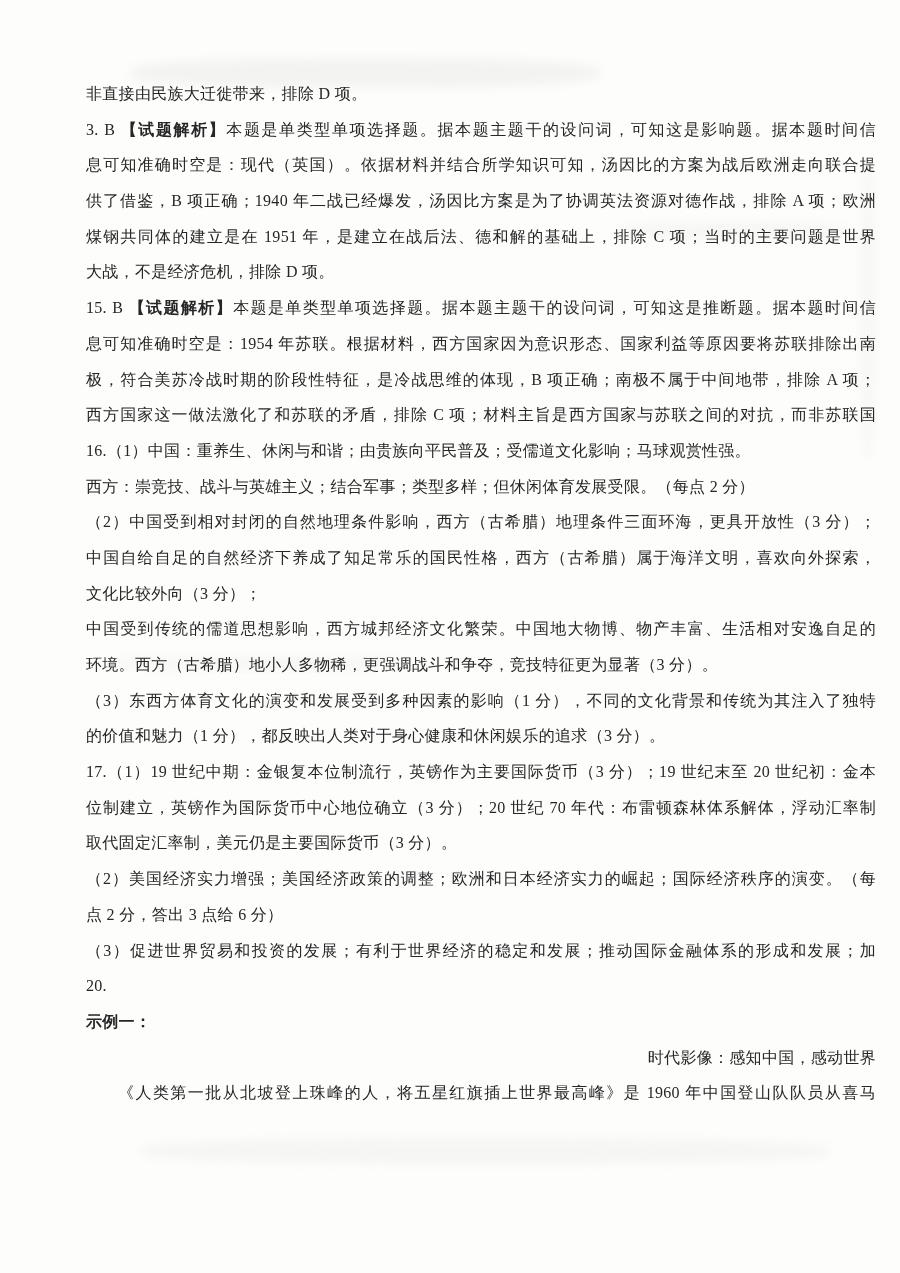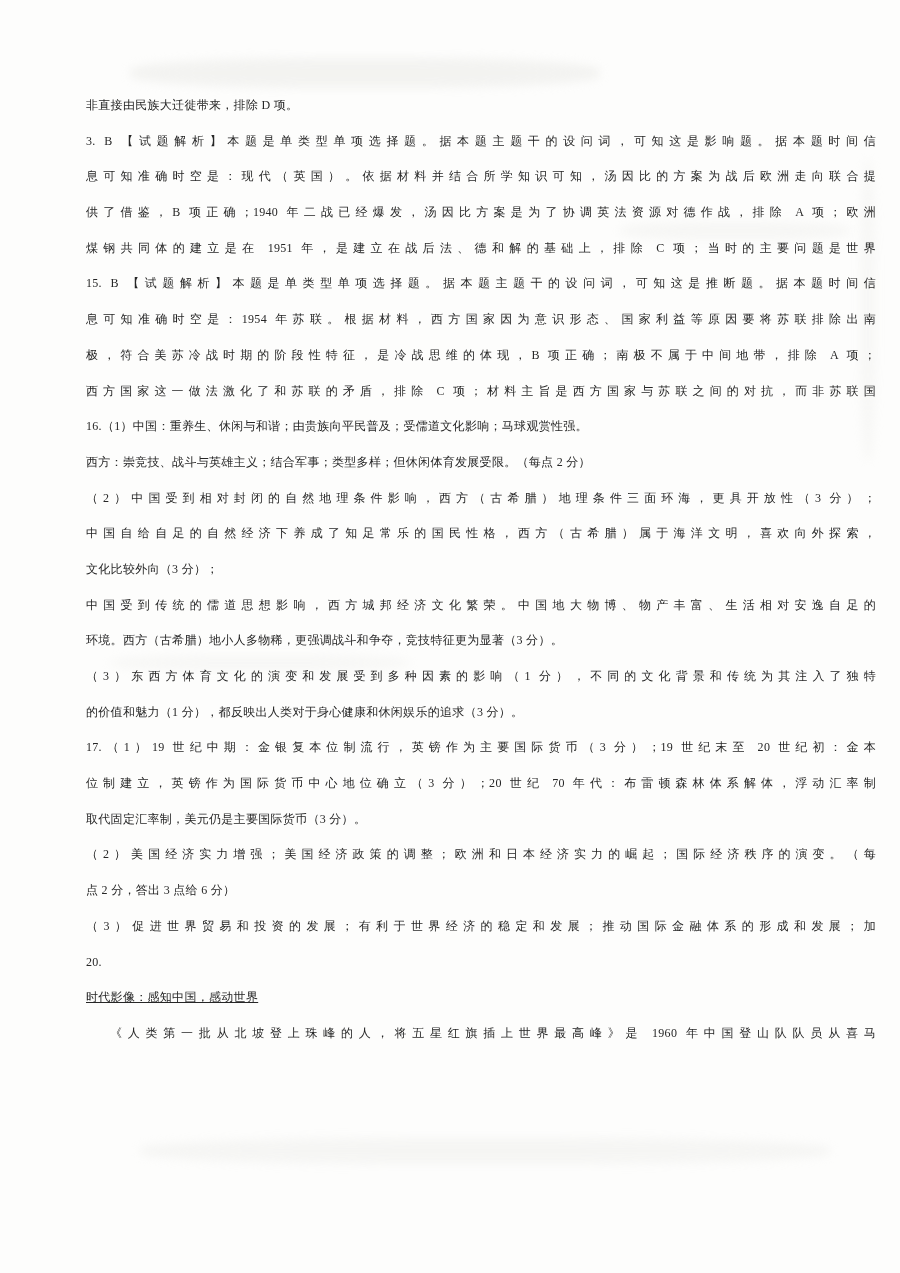--- a/index.html
+++ b/index.html
@@ -9,40 +9,40 @@
     overflow: hidden;
     font-family: "Liberation Serif", "DejaVu Serif", serif;
   }
   .page {
     position: relative;
     width: 900px; height: 1273px;
     background: #fdfdfc;
   }
   .doc-body {
     position: absolute;
-    left: 86px; top: 88px;
+    left: 86px; top: 76px;
     width: 790px;
     color: #262626;
-    font-size: 12px;
+    font-size: 16px;
   }
   .line {
     height: 35.7px;
     line-height: 35.7px;
     overflow: hidden;
     white-space: nowrap;
     letter-spacing: 0.3px;
   }
   .line.justify {
     white-space: normal;
     text-align: justify;
     text-align-last: justify;
   }
-  .line.center { text-align: left; text-decoration: underline; }
+  .line.center { text-align: right; }
   .line.left   { text-align: left; }
-  .bold { font-weight: normal; }
+  .bold { font-weight: bold; }
   
   .ghost {
     position: absolute;
     background: #ebebe8;
     border-radius: 40%;
     filter: blur(5px);
     opacity: 0.55;
     pointer-events: none;
   }
 </style>
@@ -56,36 +56,38 @@
   <div class="ghost" style="left:110px; top:655px; width:300px; height:16px; opacity:0.3;"></div>
   <div class="ghost" style="left:140px; top:1138px; width:690px; height:26px; opacity:0.4;"></div>
   <div class="ghost" style="left:860px; top:160px; width:16px; height:300px; opacity:0.3;"></div>
 
   <div class="doc-body" id="doc-body" style="color: rgb(38, 38, 38);">
       <div class="line left"><span>非直接由民族大迁徙带来，排除 D 项。</span></div>
       <div class="line justify"><span>3. B </span><span class="bold">【试题解析】</span><span>本题是单类型单项选择题。据本题主题干的设问词，可知这是影响题。据本题时间信</span></div>
       <div class="line justify"><span>息可知准确时空是：现代（英国）。依据材料并结合所学知识可知，汤因比的方案为战后欧洲走向联合提</span></div>
       <div class="line justify"><span>供了借鉴，B 项正确；1940 年二战已经爆发，汤因比方案是为了协调英法资源对德作战，排除 A 项；欧洲</span></div>
       <div class="line justify"><span>煤钢共同体的建立是在 1951 年，是建立在战后法、德和解的基础上，排除 C 项；当时的主要问题是世界</span></div>
+      <div class="line left"><span>大战，不是经济危机，排除 D 项。</span></div>
       <div class="line justify"><span>15. B </span><span class="bold">【试题解析】</span><span>本题是单类型单项选择题。据本题主题干的设问词，可知这是推断题。据本题时间信</span></div>
       <div class="line justify"><span>息可知准确时空是：1954 年苏联。根据材料，西方国家因为意识形态、国家利益等原因要将苏联排除出南</span></div>
       <div class="line justify"><span>极，符合美苏冷战时期的阶段性特征，是冷战思维的体现，B 项正确；南极不属于中间地带，排除 A 项；</span></div>
       <div class="line justify"><span>西方国家这一做法激化了和苏联的矛盾，排除 C 项；材料主旨是西方国家与苏联之间的对抗，而非苏联国</span></div>
       <div class="line left"><span>16.（1）中国：重养生、休闲与和谐；由贵族向平民普及；受儒道文化影响；马球观赏性强。</span></div>
       <div class="line left"><span>西方：崇竞技、战斗与英雄主义；结合军事；类型多样；但休闲体育发展受限。（每点 2 分）</span></div>
       <div class="line justify"><span>（2）中国受到相对封闭的自然地理条件影响，西方（古希腊）地理条件三面环海，更具开放性（3 分）；</span></div>
       <div class="line justify"><span>中国自给自足的自然经济下养成了知足常乐的国民性格，西方（古希腊）属于海洋文明，喜欢向外探索，</span></div>
       <div class="line left"><span>文化比较外向（3 分）；</span></div>
       <div class="line justify"><span>中国受到传统的儒道思想影响，西方城邦经济文化繁荣。中国地大物博、物产丰富、生活相对安逸自足的</span></div>
       <div class="line left"><span>环境。西方（古希腊）地小人多物稀，更强调战斗和争夺，竞技特征更为显著（3 分）。</span></div>
       <div class="line justify"><span>（3）东西方体育文化的演变和发展受到多种因素的影响（1 分），不同的文化背景和传统为其注入了独特</span></div>
       <div class="line left"><span>的价值和魅力（1 分），都反映出人类对于身心健康和休闲娱乐的追求（3 分）。</span></div>
       <div class="line justify"><span>17.（1）19 世纪中期：金银复本位制流行，英镑作为主要国际货币（3 分）；19 世纪末至 20 世纪初：金本</span></div>
       <div class="line justify"><span>位制建立，英镑作为国际货币中心地位确立（3 分）；20 世纪 70 年代：布雷顿森林体系解体，浮动汇率制</span></div>
       <div class="line left"><span>取代固定汇率制，美元仍是主要国际货币（3 分）。</span></div>
       <div class="line justify"><span>（2）美国经济实力增强；美国经济政策的调整；欧洲和日本经济实力的崛起；国际经济秩序的演变。（每</span></div>
       <div class="line left"><span>点 2 分，答出 3 点给 6 分）</span></div>
       <div class="line justify"><span>（3）促进世界贸易和投资的发展；有利于世界经济的稳定和发展；推动国际金融体系的形成和发展；加</span></div>
       <div class="line left"><span>20.</span></div>
+      <div class="line left bold"><span>示例一：</span></div>
       <div class="line center"><span>时代影像：感知中国，感动世界</span></div>
       <div class="line justify" style="text-indent: 2em;"><span>《人类第一批从北坡登上珠峰的人，将五星红旗插上世界最高峰》是 1960 年中国登山队队员从喜马</span></div>
     </div>
 </div>
 
 </body></html>

